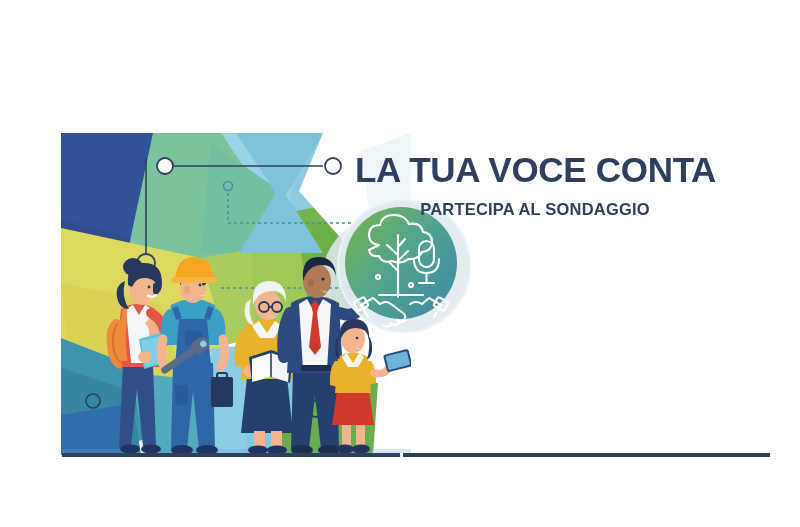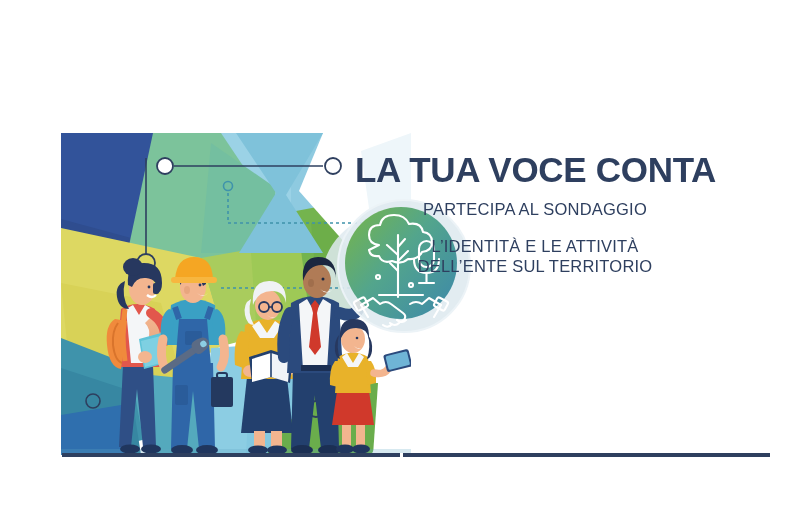--- a/index.html
+++ b/index.html
@@ -23,21 +23,21 @@
     position:absolute;left:355px;top:152px;width:360px;
     text-align:center;
   }
   #hero .title{
     font-size:35px;line-height:1.02;font-weight:bold;
     letter-spacing:-0.3px;color:#2e3f5f;
     white-space:nowrap;
     margin:0 0 12px 0;
   }
   #hero .sub{
-    font-size:16.5px;line-height:1.20;font-weight:normal;
+    font-size:16.5px;line-height:1.20;font-weight:bold;
     letter-spacing:0.2px;color:#2e3f5f;
     margin:8px;
   }
   #hero .sub.block2{margin-top:18px;}
   #hero .sub .ln{display:block;}
 
   
   #emblem{
     position:absolute;left:337px;top:199px;width:135px;height:135px;
   }
@@ -369,22 +369,18 @@
     </svg>
   </div>
 
   <div id="hero">
     <h1 class="title">LA TUA VOCE CONTA</h1>
 
     <p class="sub block1">
       <span class="ln">PARTECIPA AL SONDAGGIO</span>
     </p>
 
-    <p class="sub block2">
-      <span class="ln">L’IDENTITÀ E LE ATTIVITÀ</span>
-      <span class="ln">DELL’ENTE SUL TERRITORIO</span>
-    </p>
   </div>
 
   <div id="baseline"></div>
   <div id="baseline-gap"></div>
 
 </div>
 
 </body></html>

